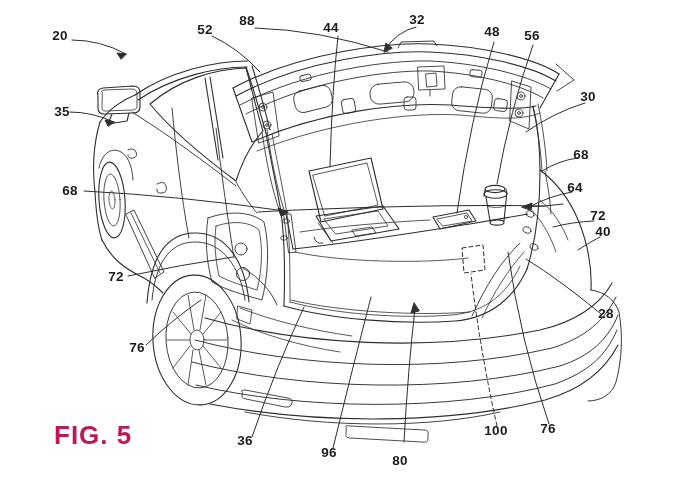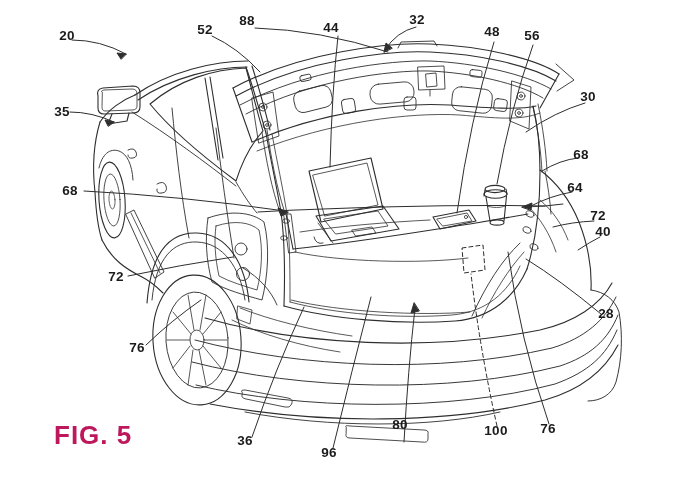--- a/index.html
+++ b/index.html
@@ -259,28 +259,28 @@
     <path d="M414,303 l-3,10 l8,-2 z" fill="#2e2e2e"></path>
     <path d="M333,448 Q352,370 371,297"></path>
     <path d="M252,437 Q275,370 304,307"></path>
     <path d="M146,345 Q172,320 201,300"></path>
     <path d="M128,276 Q180,265 233,257"></path>
     <path d="M84,191 Q180,196 285,211"></path>
     <path d="M288,212 l-10,-4 l3,8 z" fill="#2e2e2e"></path>
   </g>
 </svg>
 
-  <span class="ref-label" style="left:67px;top:35px">20</span>
+  <span class="ref-label" style="left:60px;top:35px">20</span>
   <span class="ref-label" style="left:62px;top:111px">35</span>
   <span class="ref-label" style="left:70px;top:190px">68</span>
   <span class="ref-label" style="left:116px;top:276px">72</span>
   <span class="ref-label" style="left:137px;top:347px">76</span>
   <span class="ref-label" style="left:245px;top:440px">36</span>
   <span class="ref-label" style="left:329px;top:452px">96</span>
-  <span class="ref-label" style="left:400px;top:424px">80</span>
+  <span class="ref-label" style="left:400px;top:460px">80</span>
   <span class="ref-label" style="left:496px;top:430px">100</span>
   <span class="ref-label" style="left:548px;top:428px">76</span>
   <span class="ref-label" style="left:606px;top:313px">28</span>
   <span class="ref-label" style="left:603px;top:231px">40</span>
   <span class="ref-label" style="left:598px;top:215px">72</span>
   <span class="ref-label" style="left:575px;top:187px">64</span>
   <span class="ref-label" style="left:581px;top:154px">68</span>
   <span class="ref-label" style="left:588px;top:96px">30</span>
   <span class="ref-label" style="left:532px;top:35px">56</span>
   <span class="ref-label" style="left:492px;top:31px">48</span>

